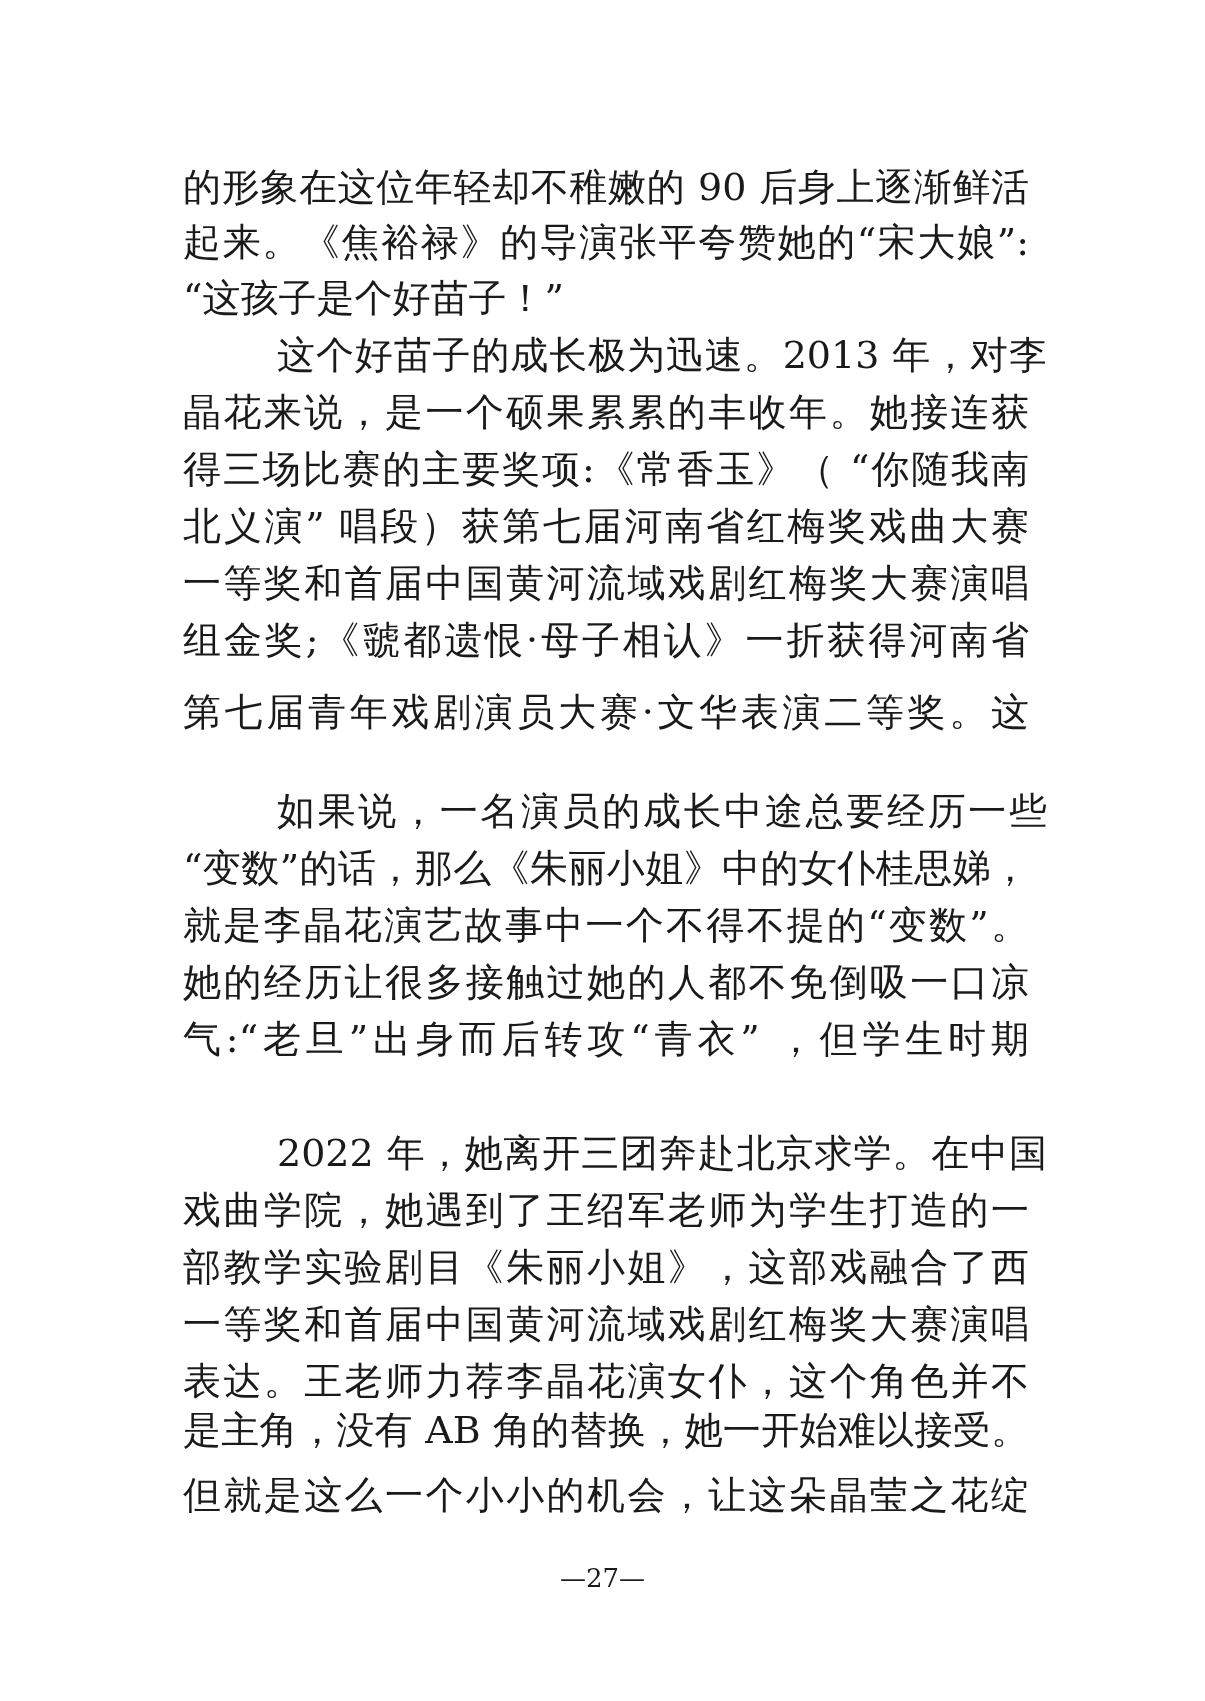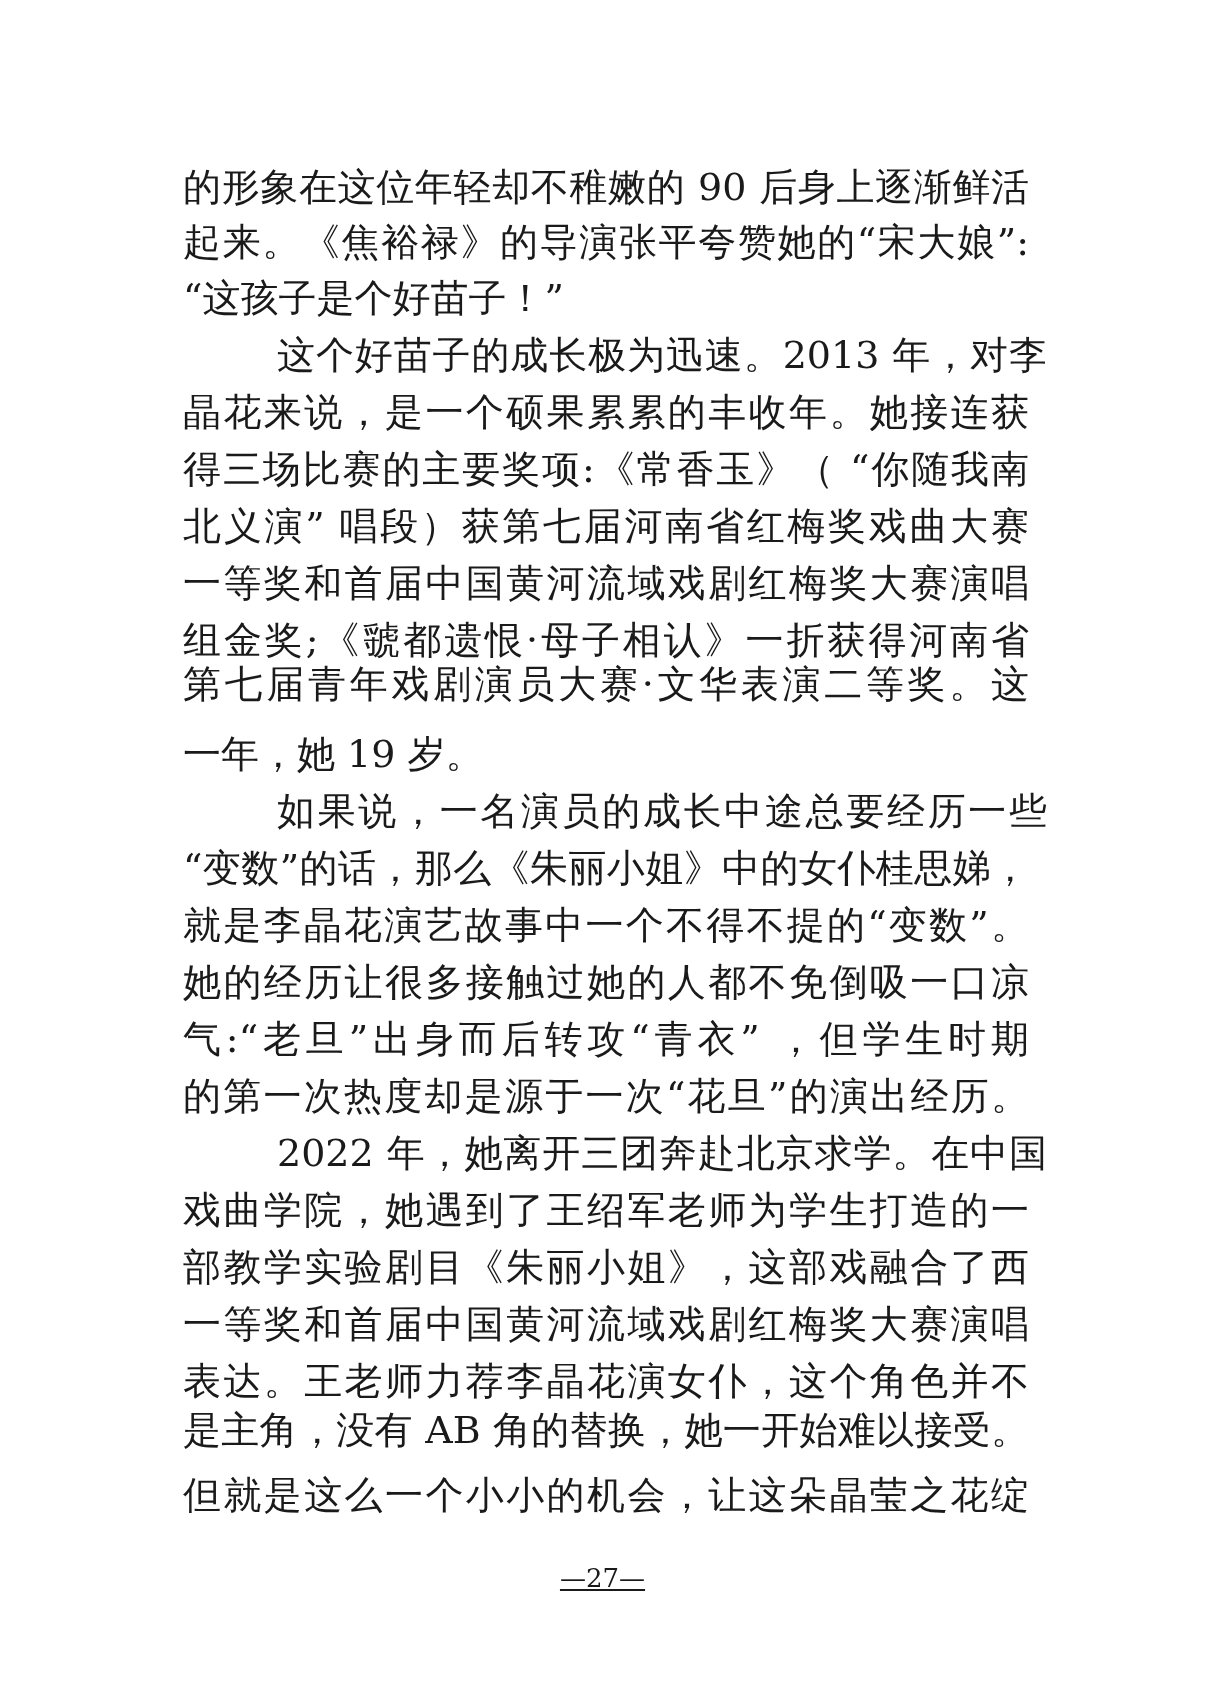--- a/index.html
+++ b/index.html
@@ -42,44 +42,41 @@
       text-align-last: left;
     }
     .page-number {
       position: absolute;
       left: 0;
       width: 1205px;
       top: 1563px;
       text-align: center;
       font-size: 26px;
       line-height: 30px;
-      text-decoration: underline;
     }
   </style>
 </head>
 <body>
 
 <div class="page">
   <div class="line" style="top:157px">的形象在这位年轻却不稚嫩的 90 后身上逐渐鲜活</div>
   <div class="line last" style="top:268px">“这孩子是个好苗子！”</div>
   <div class="line" style="top:212px">起来。《焦裕禄》的导演张平夸赞她的“宋大娘”:</div>
   <div class="line indent" style="top:325px">这个好苗子的成长极为迅速。2013 年，对李</div>
   <div class="line" style="top:382px">晶花来说，是一个硕果累累的丰收年。她接连获</div>
   <div class="line" style="top:439px">得三场比赛的主要奖项:《常香玉》（ “你随我南</div>
   <div class="line" style="top:496px">北义演” 唱段）获第七届河南省红梅奖戏曲大赛</div>
   <div class="line" style="top:553px">一等奖和首届中国黄河流域戏剧红梅奖大赛演唱</div>
   <div class="line" style="top:610px">组金奖;《虢都遗恨·母子相认》一折获得河南省</div>
-  <div class="line" style="top:654px">第七届青年戏剧演员大赛·文华表演二等奖。这</div>
-  <div class="line last" style="top:724px">一年，她 19 岁。</div>
+  <div class="line" style="top:682px">第七届青年戏剧演员大赛·文华表演二等奖。这</div>
   <div class="line indent" style="top:781px">如果说，一名演员的成长中途总要经历一些</div>
   <div class="line" style="top:838px">“变数”的话，那么《朱丽小姐》中的女仆桂思娣，</div>
   <div class="line" style="top:895px">就是李晶花演艺故事中一个不得不提的“变数”。</div>
   <div class="line" style="top:952px">她的经历让很多接触过她的人都不免倒吸一口凉</div>
   <div class="line" style="top:1009px">气:“老旦”出身而后转攻“青衣” ，但学生时期</div>
-  <div class="line" style="top:1066px">的第一次热度却是源于一次“花旦”的演出经历。</div>
   <div class="line indent" style="top:1123px">2022 年，她离开三团奔赴北京求学。在中国</div>
   <div class="line" style="top:1180px">戏曲学院，她遇到了王绍军老师为学生打造的一</div>
   <div class="line" style="top:1237px">部教学实验剧目《朱丽小姐》，这部戏融合了西</div>
   <div class="line" style="top:1294px">一等奖和首届中国黄河流域戏剧红梅奖大赛演唱</div>
   <div class="line" style="top:1351px">表达。王老师力荐李晶花演女仆，这个角色并不</div>
   <div class="line" style="top:1400px">是主角，没有 AB 角的替换，她一开始难以接受。</div>
   <div class="line" style="top:1465px">但就是这么一个小小的机会，让这朵晶莹之花绽</div>
 
   <div class="page-number">—27—</div>
 </div>

